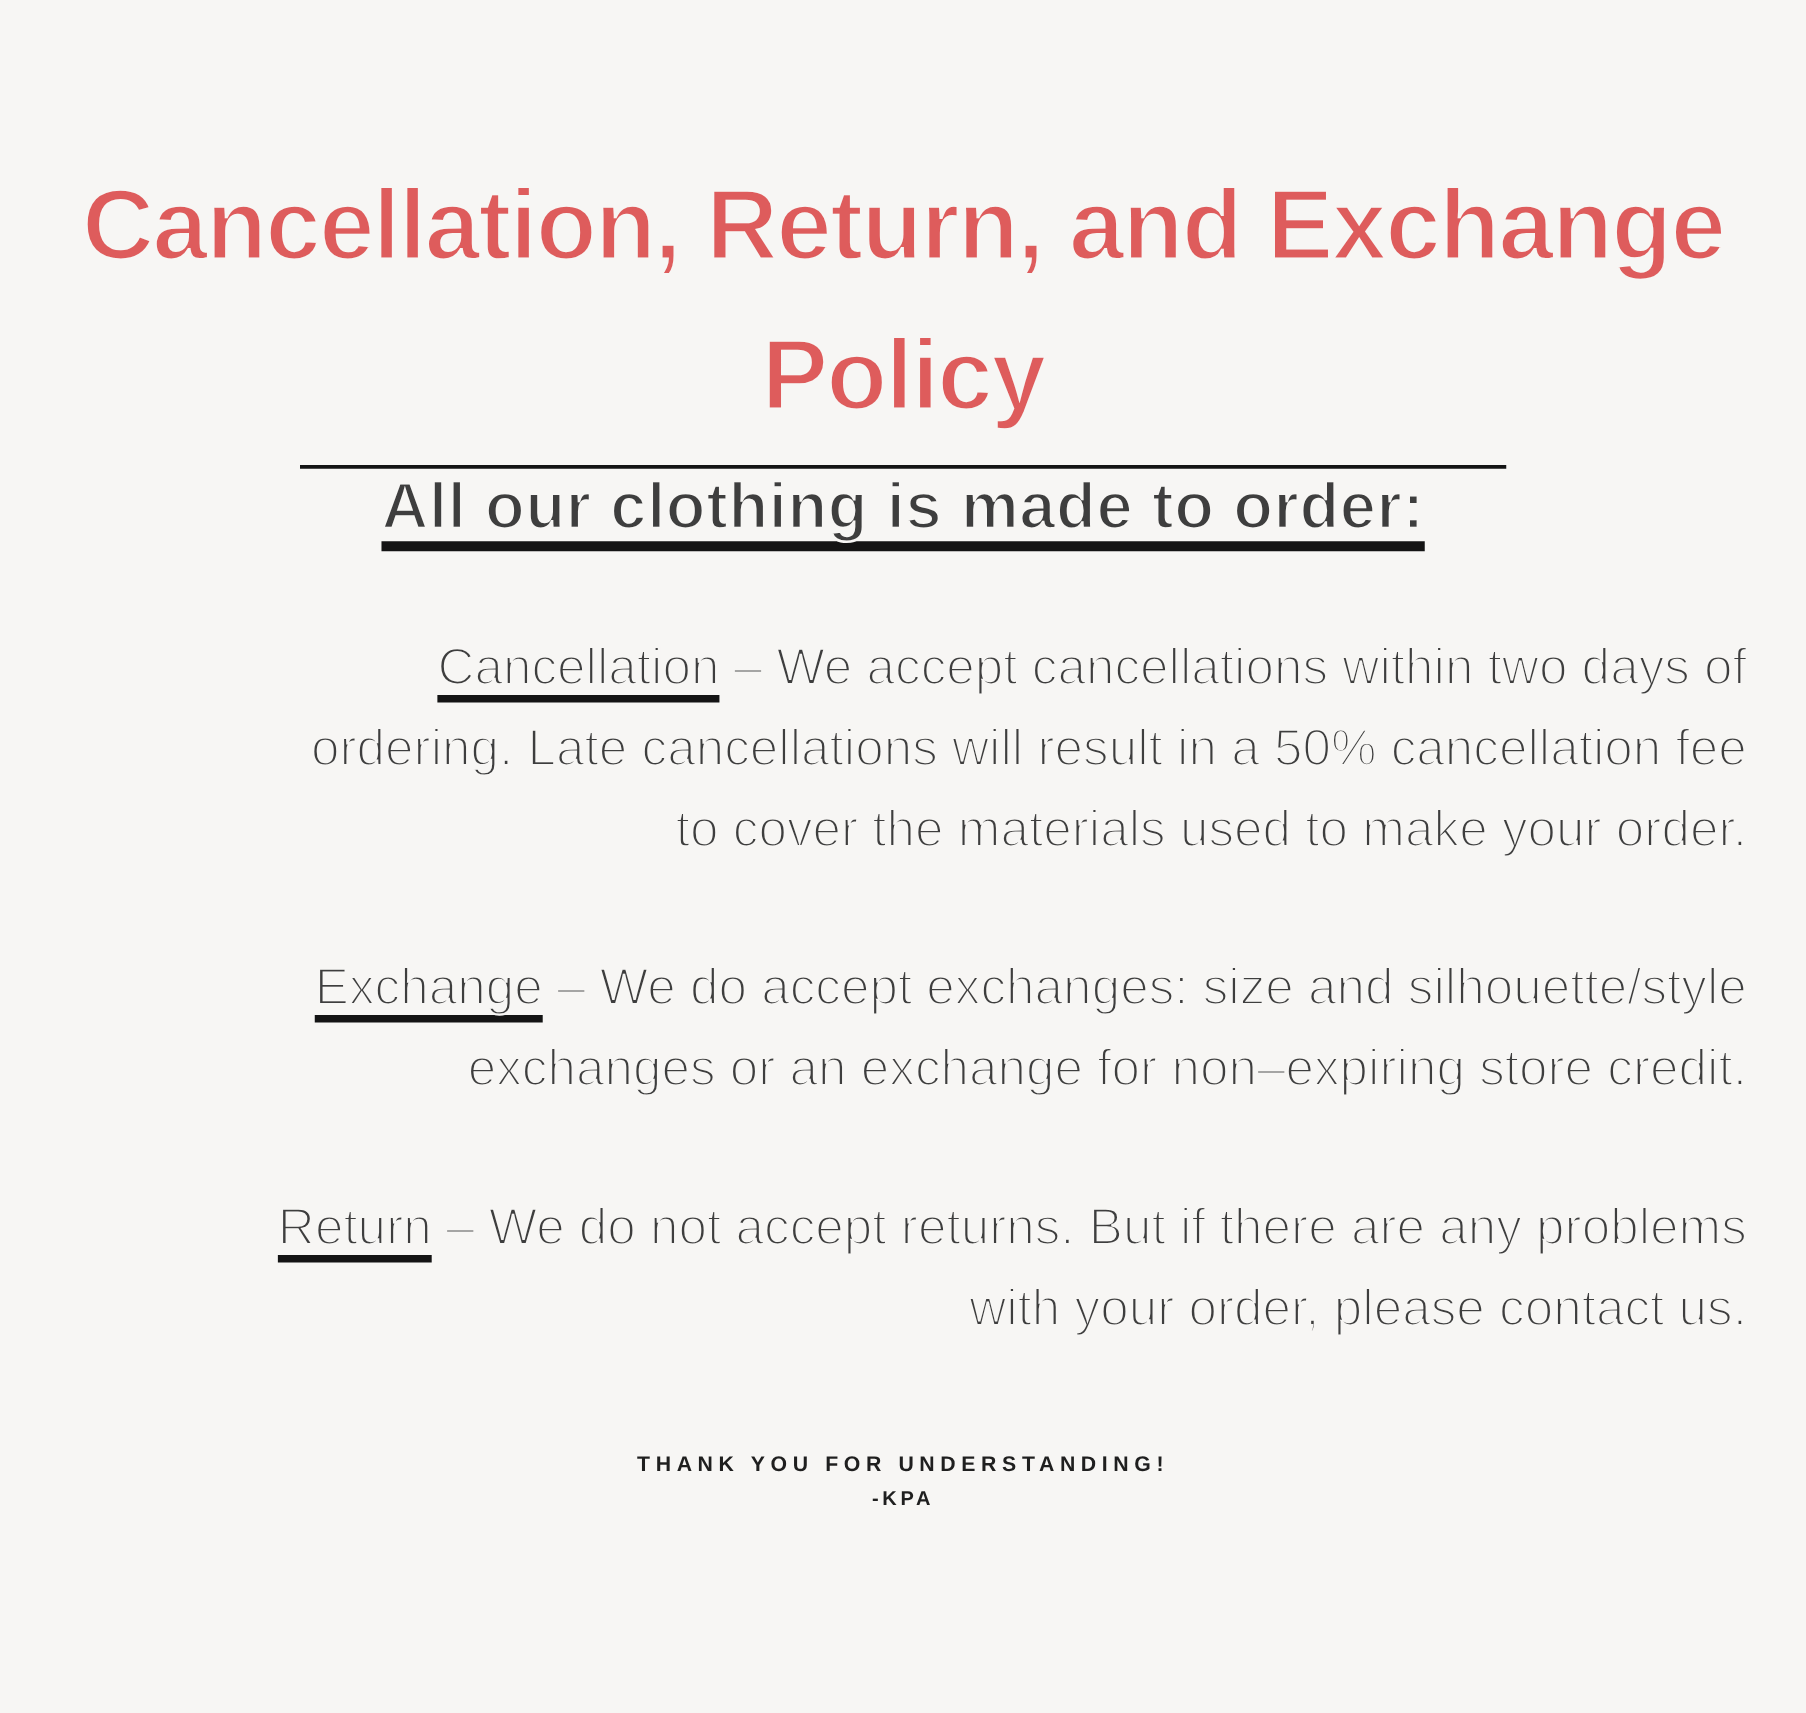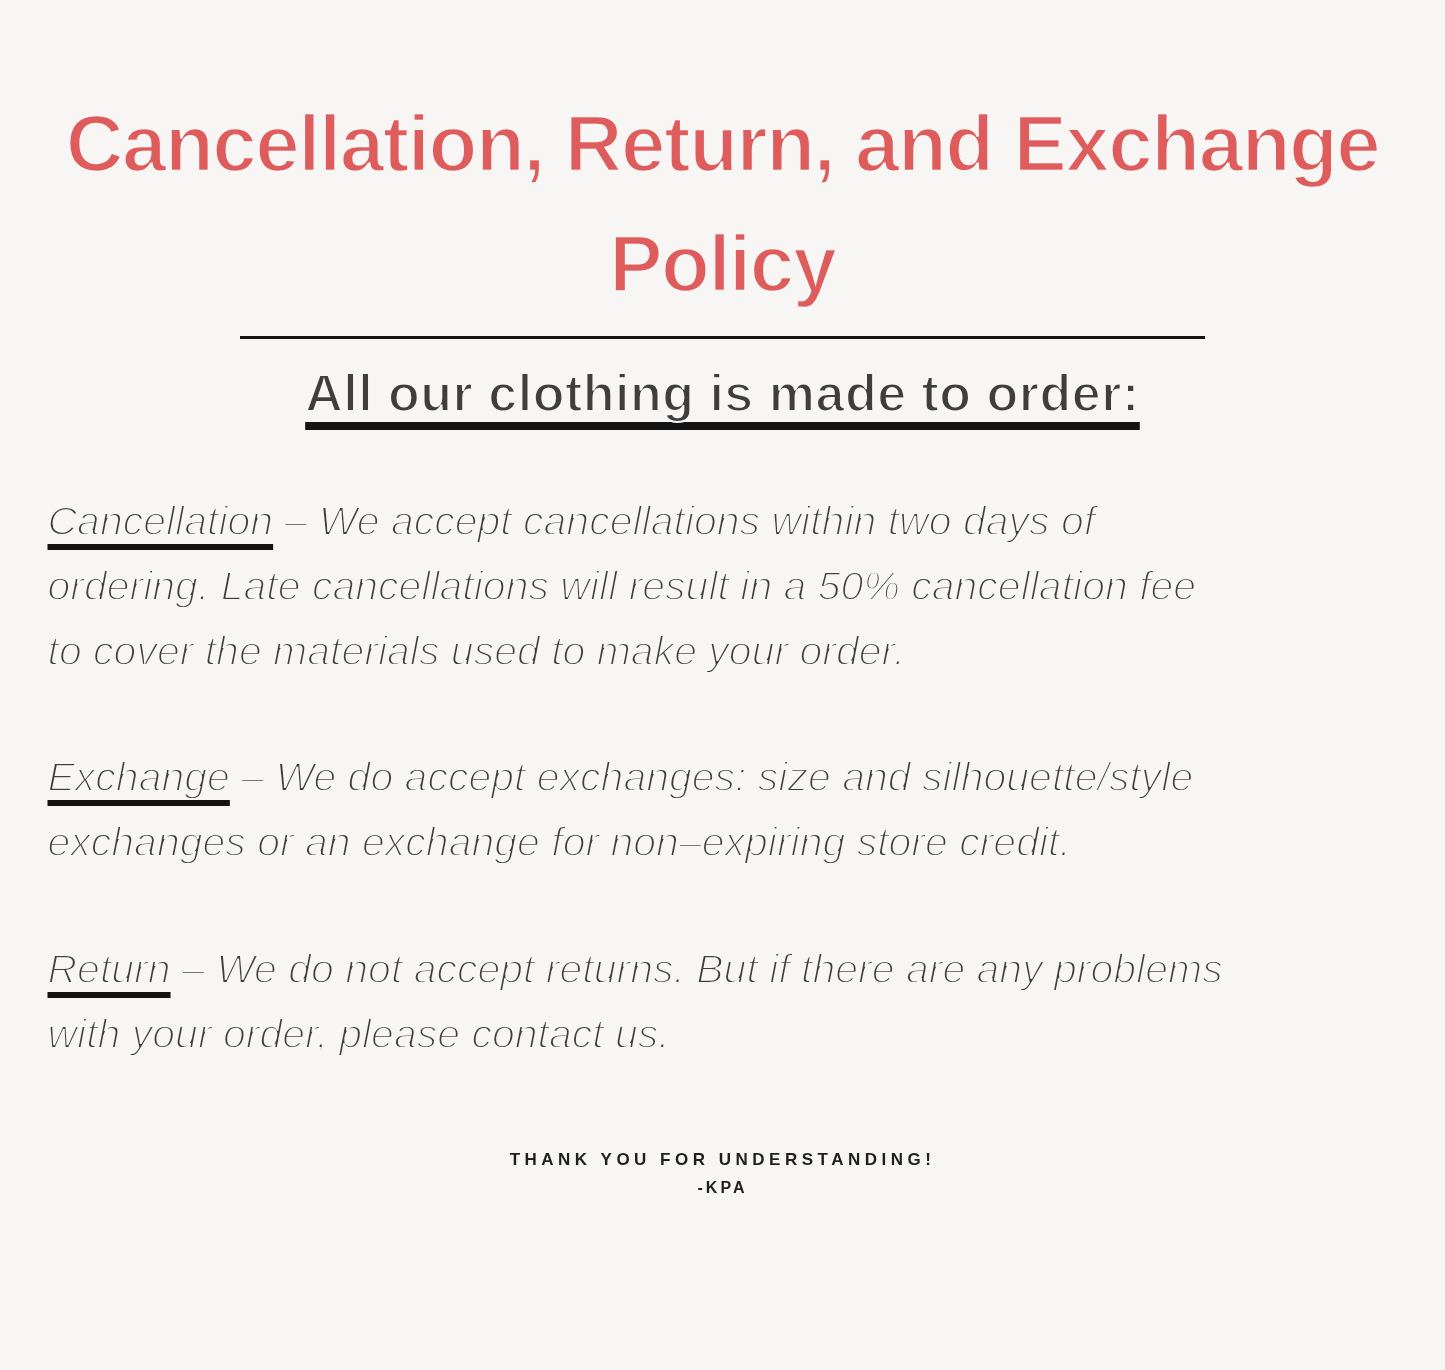--- a/index.html
+++ b/index.html
@@ -12,61 +12,60 @@
   html,body{width:1445px;height:1370px;}
   body{
     background:var(--bg);
     font-family:"Liberation Sans", sans-serif;
     overflow:hidden;
   }
   .poster{
     width:1445px;height:1092px;
     background:var(--bg);
     display:flex;flex-direction:column;align-items:center;
-    padding-top:84px;
+    padding-top:120px;
   }
   .main-title{
     color:var(--accent);
     font-size:80px;
     line-height:1.5;
     letter-spacing:-1.5px;
     text-align:center;
     white-space:pre-line;
     -webkit-text-stroke:2.5px var(--bg);
   }
   .title-divider{
     width:965px;
     border:none;
     border-top:3px solid var(--line);
     margin:12px auto 0;
   }
   .subtitle{
-    margin-top:24px;
+    margin-top:0;
     color:var(--body);
     font-size:52px;
     letter-spacing:0.5px;
     text-align:center;
     -webkit-text-stroke:2px var(--bg);
     text-decoration:underline;
     text-decoration-color:var(--line);
     text-decoration-thickness:8px;
     text-underline-offset:11px;
   }
   .sections{
     margin-top:66px;
     display:flex;flex-direction:column;
     gap:62px;
     width:1350px;
   }
   .policy-section{
     color:var(--body);
     font-size:41px;
     line-height:1.58;
-    text-align:left;
-    font-style:italic;
+    text-align:right;
     -webkit-text-stroke:1.8px var(--bg);
   }
   .section-heading{
     text-decoration:underline;
     text-decoration-color:var(--line);
     text-decoration-thickness:6px;
     text-underline-offset:9px;
   }
   .section-body{white-space:pre-line;}
   .footer{

